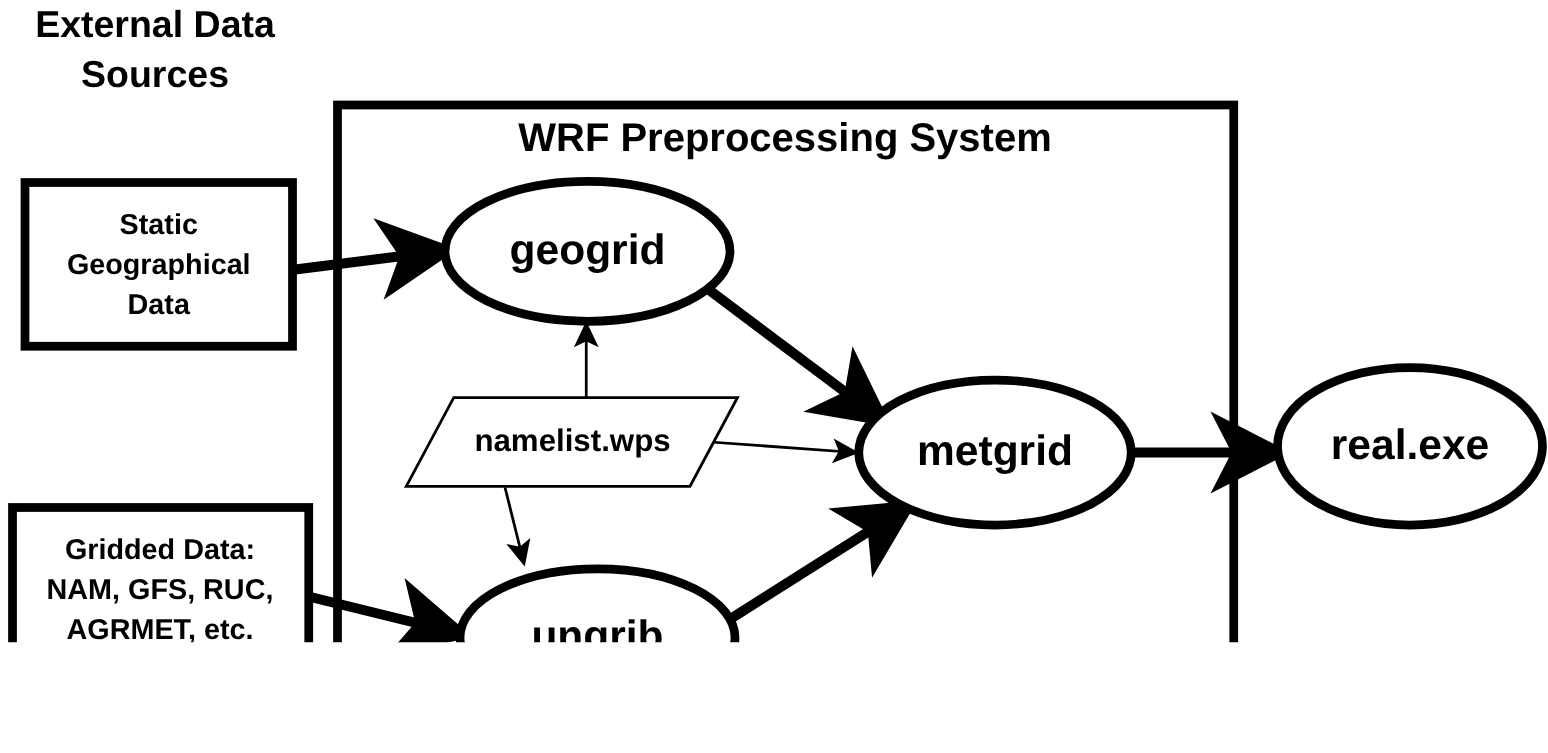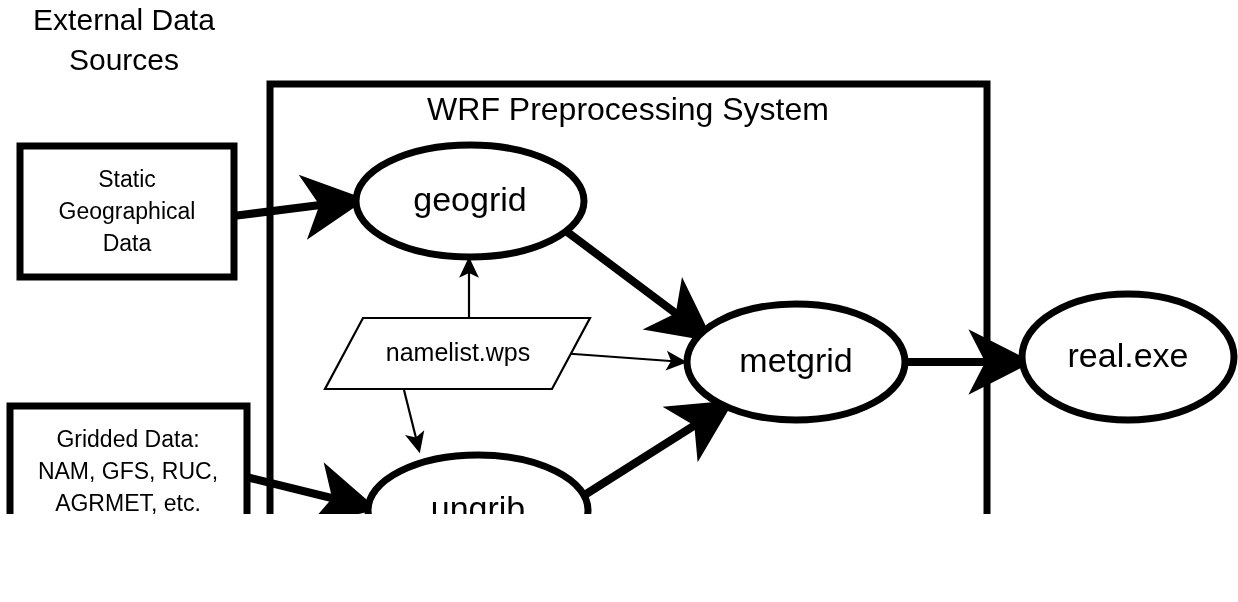--- a/index.html
+++ b/index.html
@@ -7,20 +7,21 @@
     padding: 0;
     background: #ffffff;
   }
   #canvas {
     position: relative;
     width: 1238px;
     height: 514px;
     background: #ffffff;
     font-family: "Liberation Sans", sans-serif;
     overflow: hidden;
+    font-weight: bold;
   }
   #diagram-svg {
     position: absolute;
     left: 0;
     top: 0;
     width: 1238px;
     height: 602px;
   }
   .node-text {
     font-family: "Liberation Sans", sans-serif;

